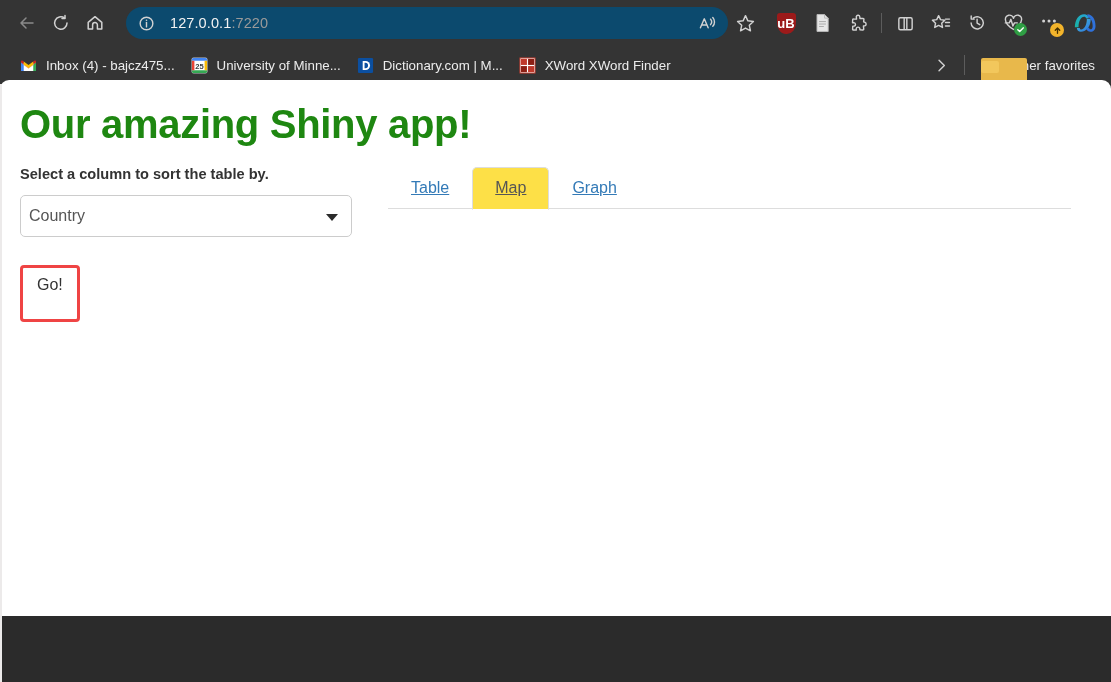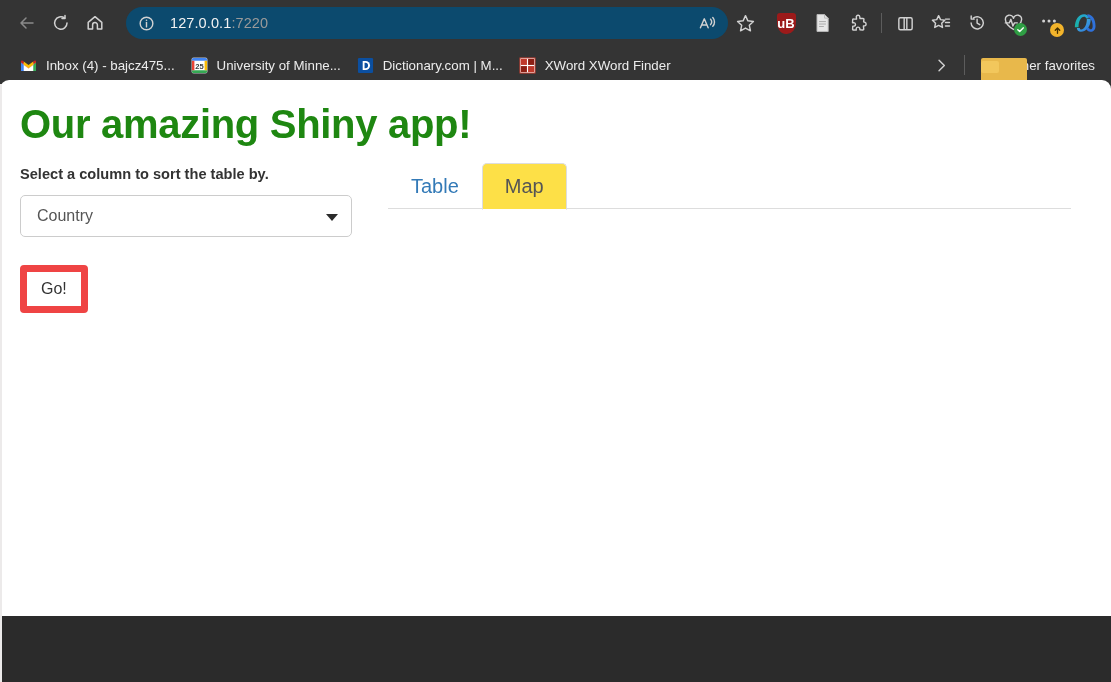--- a/index.html
+++ b/index.html
@@ -276,21 +276,21 @@
     width: 332px;
   }
   select.form-select {
     width: 332px;
     height: 42px;
     font-size: 16px;
     color: #555555;
     background: #ffffff;
     border: 1px solid #cccccc;
     border-radius: 5px;
-    padding: 0 32px 0 16px;
+    padding: 0 32px 0 8px;
     appearance: none;
     -webkit-appearance: none;
     font-family: "Liberation Sans", sans-serif;
     cursor: pointer;
     outline: none;
   }
   .select-arrow {
     position: absolute;
     right: 14px;
     top: 50%;
@@ -301,50 +301,51 @@
     border-top: 7px solid #2b2b2b;
     pointer-events: none;
   }
 
   .go-btn {
     margin-top: 28px;
     display: inline-block;
     font-size: 16px;
     color: #333333;
     background: #ffffff;
-    border: 7px solid #ef4444;
+    border: 3px solid #ef4444;
     border-radius: 4px;
-    padding: 8px 14px 9px 14px;
+    padding: 8px 14px 26px 14px;
     line-height: 1.1;
     font-family: "Liberation Sans", sans-serif;
     cursor: pointer;
   }
 
   
   .tabs-block {
     position: relative;
   }
   .tabs-list {
     display: flex;
     align-items: flex-end;
     position: relative;
     z-index: 2;
     height: 43px;
   }
   .tab {
-    font-size: 20px;
+    font-size: 16px;
     line-height: 1;
     padding: 12px 22px 13px 22px;
     border: 1px solid transparent;
     border-radius: 5px 5px 0 0;
     color: #337ab7;
     cursor: pointer;
     background: transparent;
     margin-bottom: -1px;
     white-space: nowrap;
+    text-decoration: underline;
   }
   .tab.active {
     color: #555555;
     background: #fde047;
     border-color: #dddddd;
     border-bottom-color: #ffffff;
     cursor: default;
   }
 
   .tabs-rule {
@@ -596,20 +597,21 @@
           <button class="go-btn">Go!</button>
 
         </div>
 
         <div class="col-right">
           <div class="tabs-block">
 
             <div class="tabs-list">
               <div class="tab">Table</div>
               <div class="tab active">Map</div>
+              <div class="tab">Graph</div>
             </div>
 
             <div class="tabs-rule"></div>
 
             <div class="tab-panel"></div>
 
           </div>
         </div>
 
       </div>

